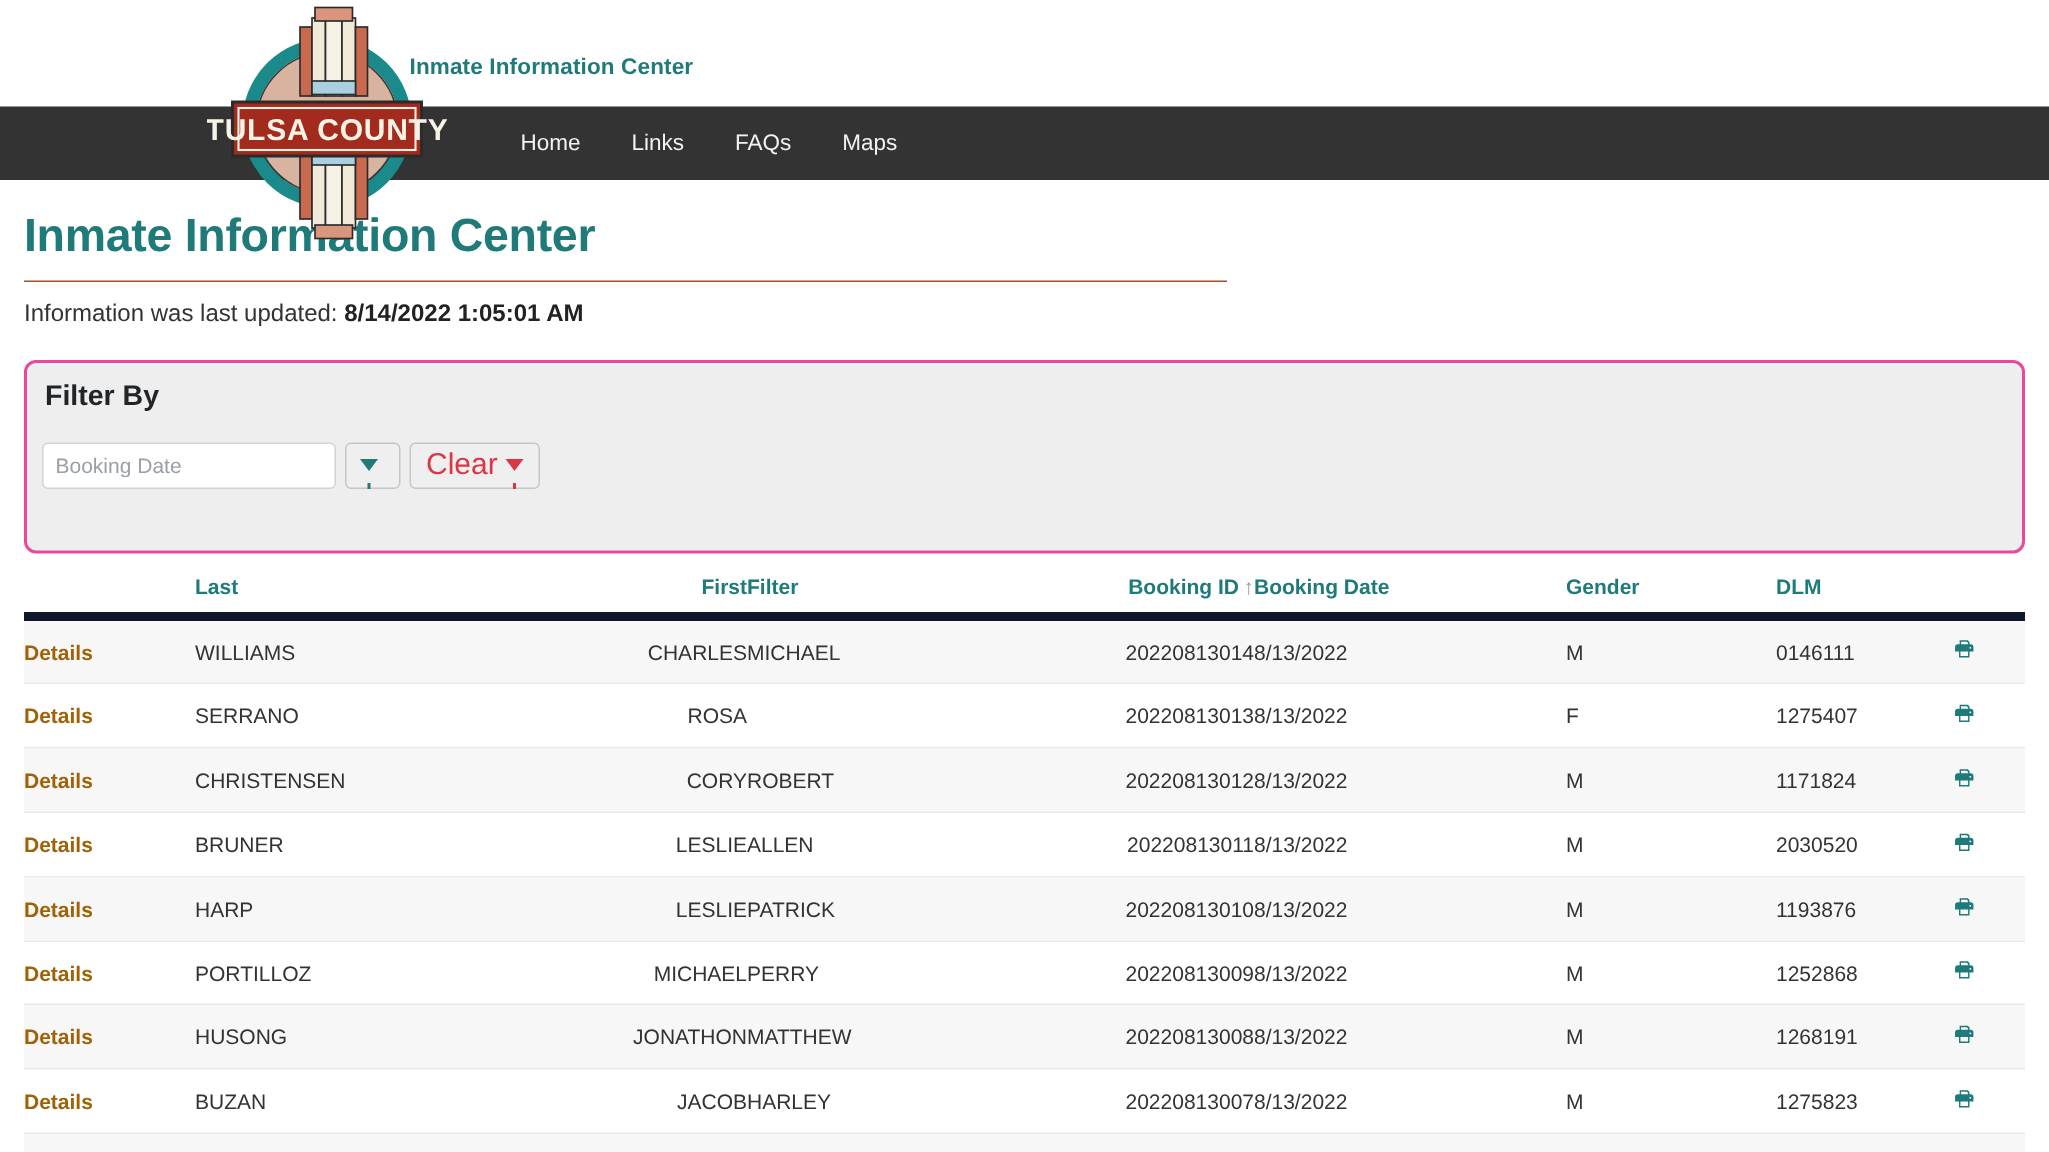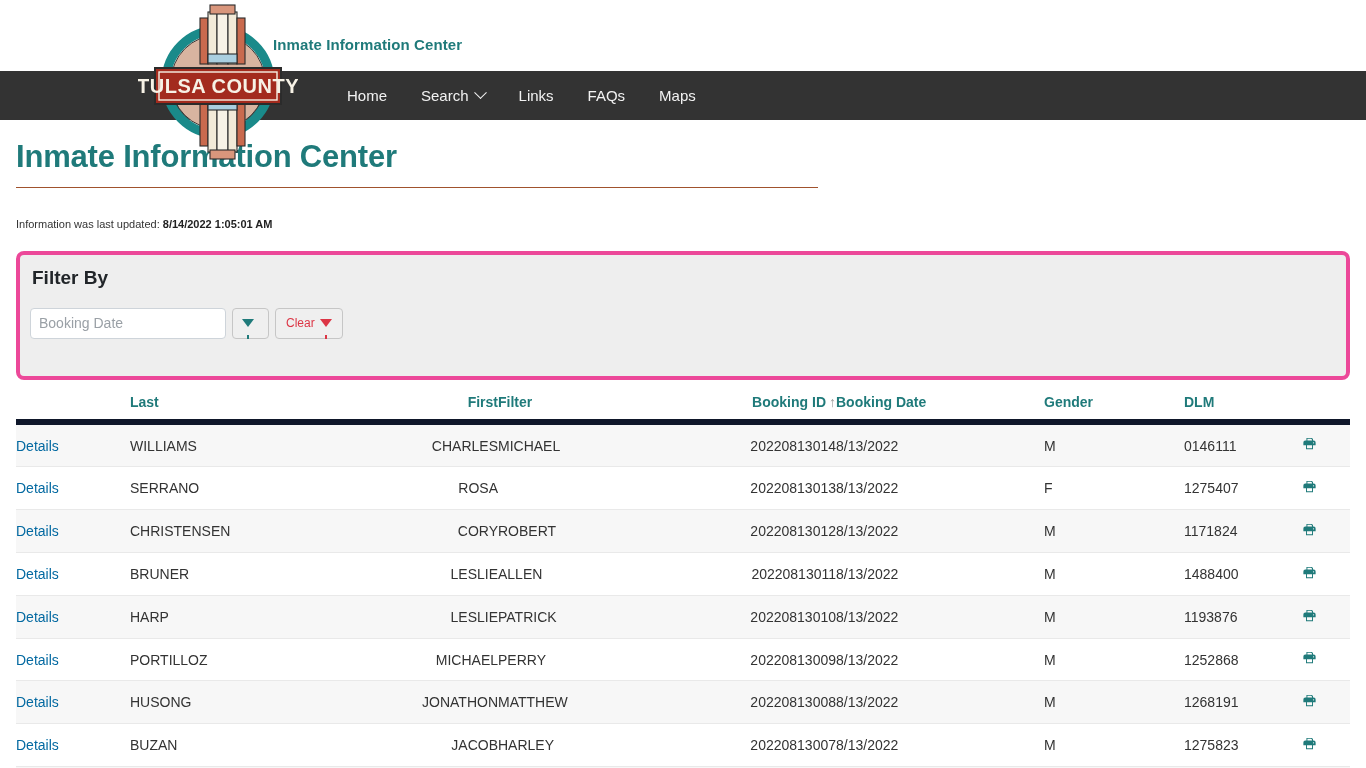--- a/index.html
+++ b/index.html
@@ -90,30 +90,30 @@
     line-height: 1.15;
     letter-spacing: -.2px;
   }
   .title-rule {
     margin-top: 12px;
     width: 802px;
     height: 0;
     border-top: 1px solid #a0522d;
   }
   .updated {
-    margin-top: 30px;
-    font-size: 11px;
+    margin-top: 13px;
+    font-size: 16px;
     color: #333333;
   }
   .updated b { font-weight: bold; color: #222; }
 
   
   .filter-panel {
     margin: 21px 16px 0 16px;
-    border: 4px solid #ec4899;
+    border: 2px solid #ec4899;
     border-radius: 8px;
     background: #eeeeee;
     height: 129px;
     padding: 12px 10px 0 10px;
   }
   .filter-title {
     font-size: 19px;
     font-weight: bold;
     color: #212529;
     margin: 0 0 0 2px;
@@ -142,21 +142,21 @@
     min-width: 30px;
     border: 1px solid #c6c6c6;
     border-radius: 4px;
     background: #efefef;
     display: inline-flex;
     align-items: center;
     justify-content: center;
     gap: 5px;
     padding: 0 9px;
     cursor: pointer;
-    font-size: 12px;
+    font-size: 20px;
     font-family: "Liberation Sans", sans-serif;
   }
   .btn-clear { color: #dc3545; padding: 0 10px; }
 
   .funnel {
     display: inline-block;
     width: 0; height: 0;
     border-left: 6px solid transparent;
     border-right: 6px solid transparent;
     border-top: 8px solid #1f7a7a;
@@ -204,22 +204,22 @@
   .c-last    { width: 214px; }
   .c-first   { width: 154px; text-align: right; }
   .c-middle  { width: 142px; }
   .c-bid     { width: 196px; text-align: right; }
   .c-bdate   { width: 208px; }
   .c-gender  { width: 140px; }
   .c-dlm     { width: 118px; }
   .c-print   { width: 48px; }
 
   .details-link {
-    color: #0369a1;
-    font-weight: normal;
+    color: #a16207;
+    font-weight: bold;
     cursor: pointer;
     text-decoration: none;
   }
   .sort-arrow {
     color: #999999;
     font-weight: normal;
     font-size: 14px;
     margin-left: 3px;
   }
   .print-icon { cursor: pointer; display: inline-block; vertical-align: middle; }
@@ -228,24 +228,20 @@
 <body>
 
 <div class="topbar">
   <div class="brand-text">Inmate Information Center</div>
 </div>
 
 <div class="navbar">
   <div class="nav-list">
     <div class="nav-item">
       <span>Home</span>
-    </div>
-    <div class="nav-item">
-      <span>Search</span>
-      <span class="caret"></span>
     </div>
     <div class="nav-item">
       <span>Links</span>
     </div>
     <div class="nav-item">
       <span>FAQs</span>
     </div>
     <div class="nav-item">
       <span>Maps</span>
     </div>
@@ -367,21 +363,21 @@
               </svg></span></td>
         </tr>
         <tr>
           <td class="c-details"><a class="details-link">Details</a></td>
           <td class="c-last">BRUNER</td>
           <td class="c-first">LESLIE</td>
           <td class="c-middle">ALLEN</td>
           <td class="c-bid">20220813011</td>
           <td class="c-bdate">8/13/2022</td>
           <td class="c-gender">M</td>
-          <td class="c-dlm">1488400</td>
+          <td class="c-dlm">2030520</td>
           <td class="c-print"><span class="print-icon"><svg width="15" height="14" viewBox="0 0 16 16">
                 <path fill="#1f7a7a" d="M4.5 1h6.2l1.3 1.3V4h.8A2.2 2.2 0 0 1 15 6.2v3.3h-3V14H4V9.5H1V6.2A2.2 2.2 0 0 1 3.2 4h1.3V1zm1.1 1.1v1.9h5.3v-.9l-1-1H5.6zM5.1 9.5v3.4h5.8V9.5H5.1zM12.6 6a.7.7 0 1 0 0 1.4.7.7 0 0 0 0-1.4z"></path>
               </svg></span></td>
         </tr>
         <tr>
           <td class="c-details"><a class="details-link">Details</a></td>
           <td class="c-last">HARP</td>
           <td class="c-first">LESLIE</td>
           <td class="c-middle">PATRICK</td>
           <td class="c-bid">20220813010</td>

